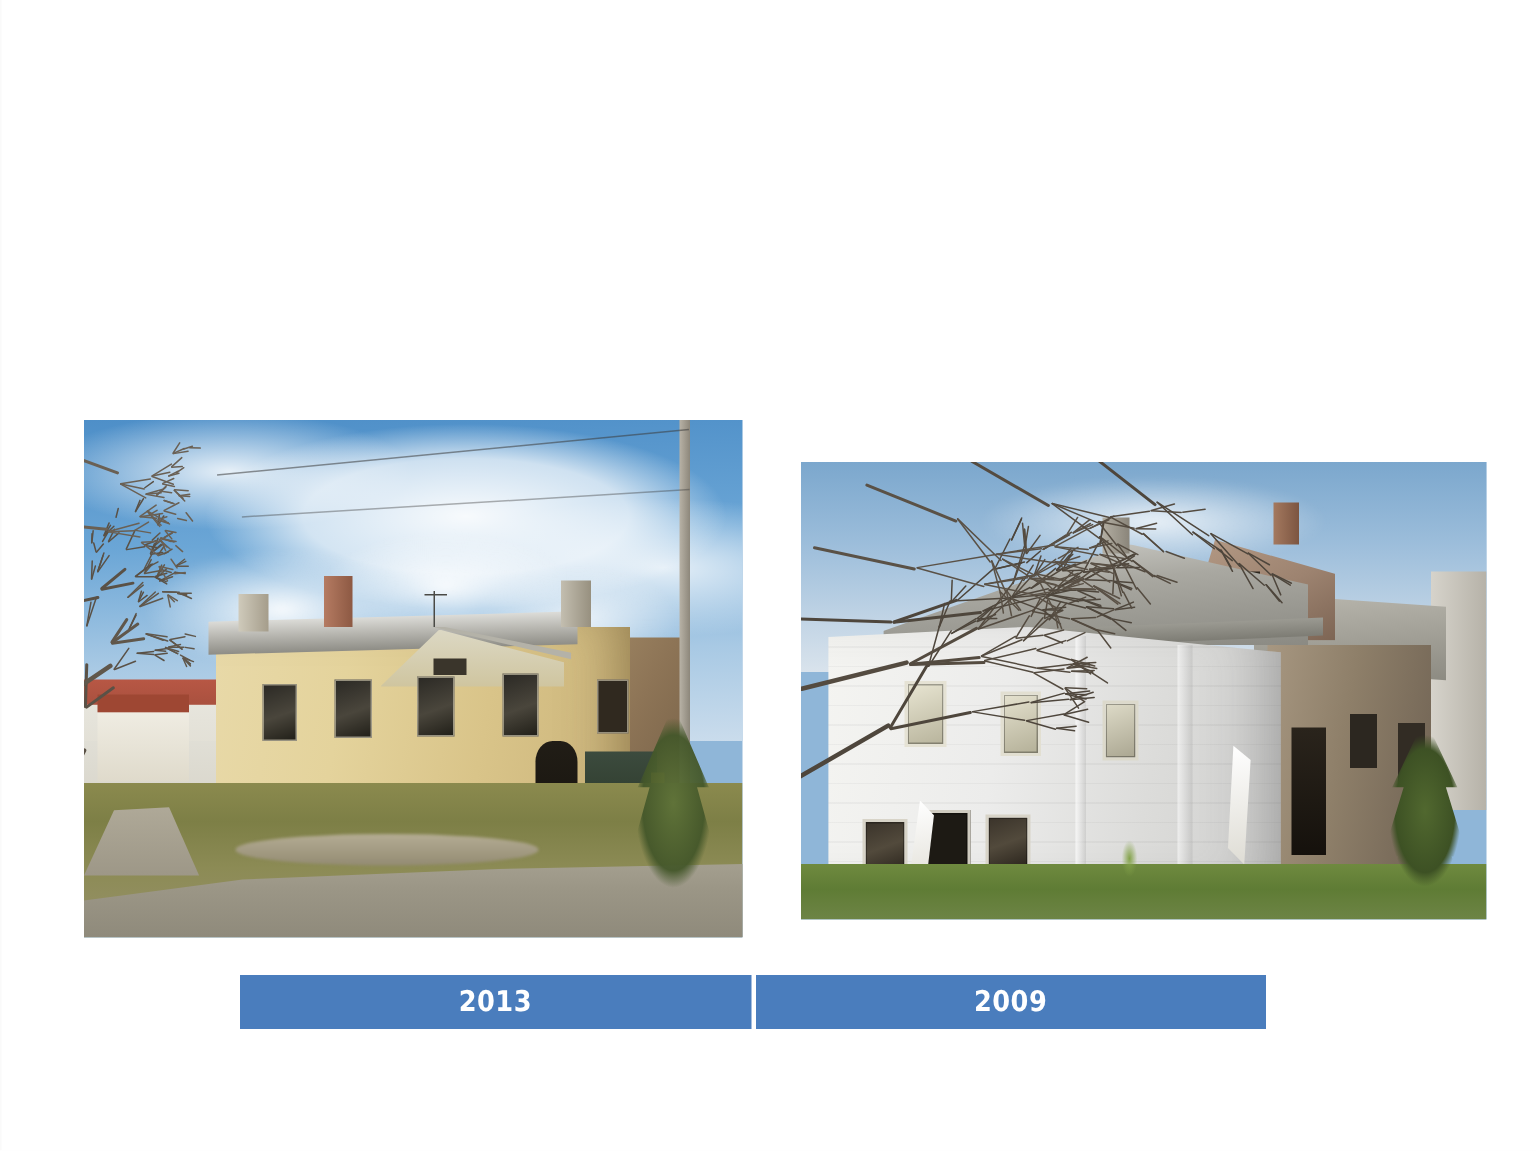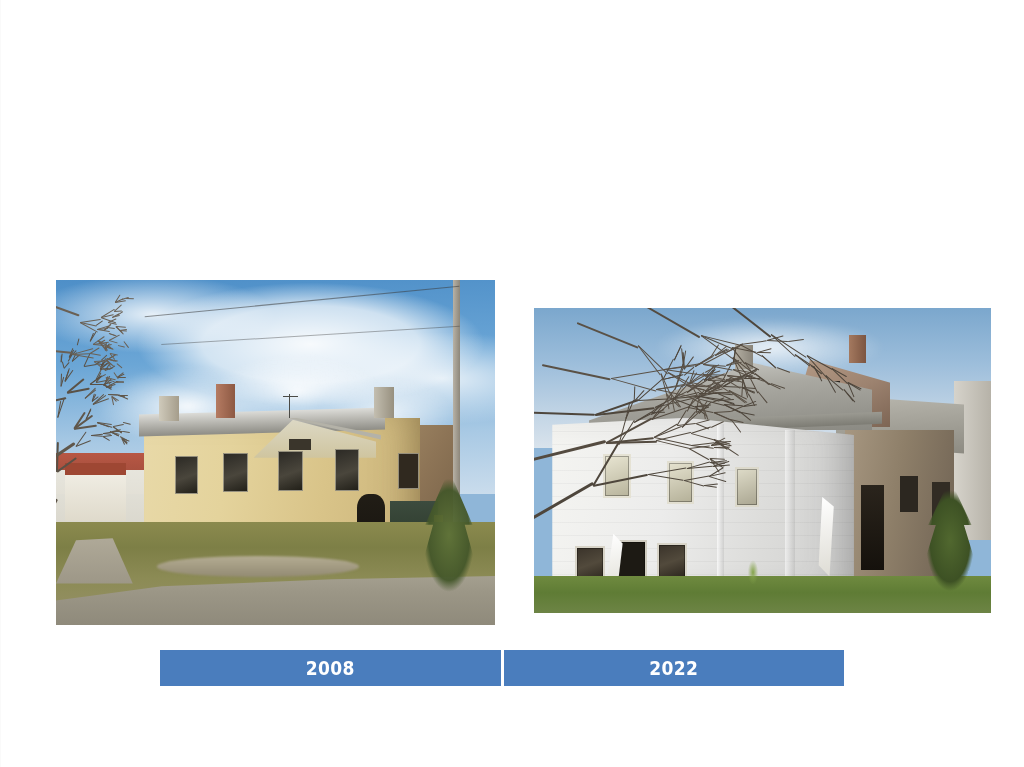--- a/index.html
+++ b/index.html
@@ -856,20 +856,20 @@
         <i style="left: 63.7152%; top: 22.1981%; width: 4.41424%; height: 0.73984px; background: rgb(78, 70, 60); transform: rotate(37.879deg);"></i>
         <i style="left: 67.1994%; top: 26.3991%; width: 3.28939%; height: 0.503091px; background: rgb(78, 70, 60); transform: rotate(37.9172deg);"></i>
         <i style="left: 63.7152%; top: 22.1981%; width: 5.16979%; height: 0.73984px; background: rgb(78, 70, 60); transform: rotate(33.6053deg);"></i>
         <i style="left: 68.021%; top: 26.6331%; width: 3.1306%; height: 0.503091px; background: rgb(78, 70, 60); transform: rotate(59.5116deg);"></i>
         <i style="left: 68.021%; top: 26.6331%; width: 3.91663%; height: 0.503091px; background: rgb(78, 70, 60); transform: rotate(61.425deg);"></i>
       </div>
   </div>
 
   <div class="caption-bar">
     <div class="caption-cell">
-      <span>2008</span>
+      <span>2013</span>
     </div>
     <div class="caption-cell">
-      <span>2022</span>
+      <span>2009</span>
     </div>
   </div>
 
 </div>
 
 </body></html>

